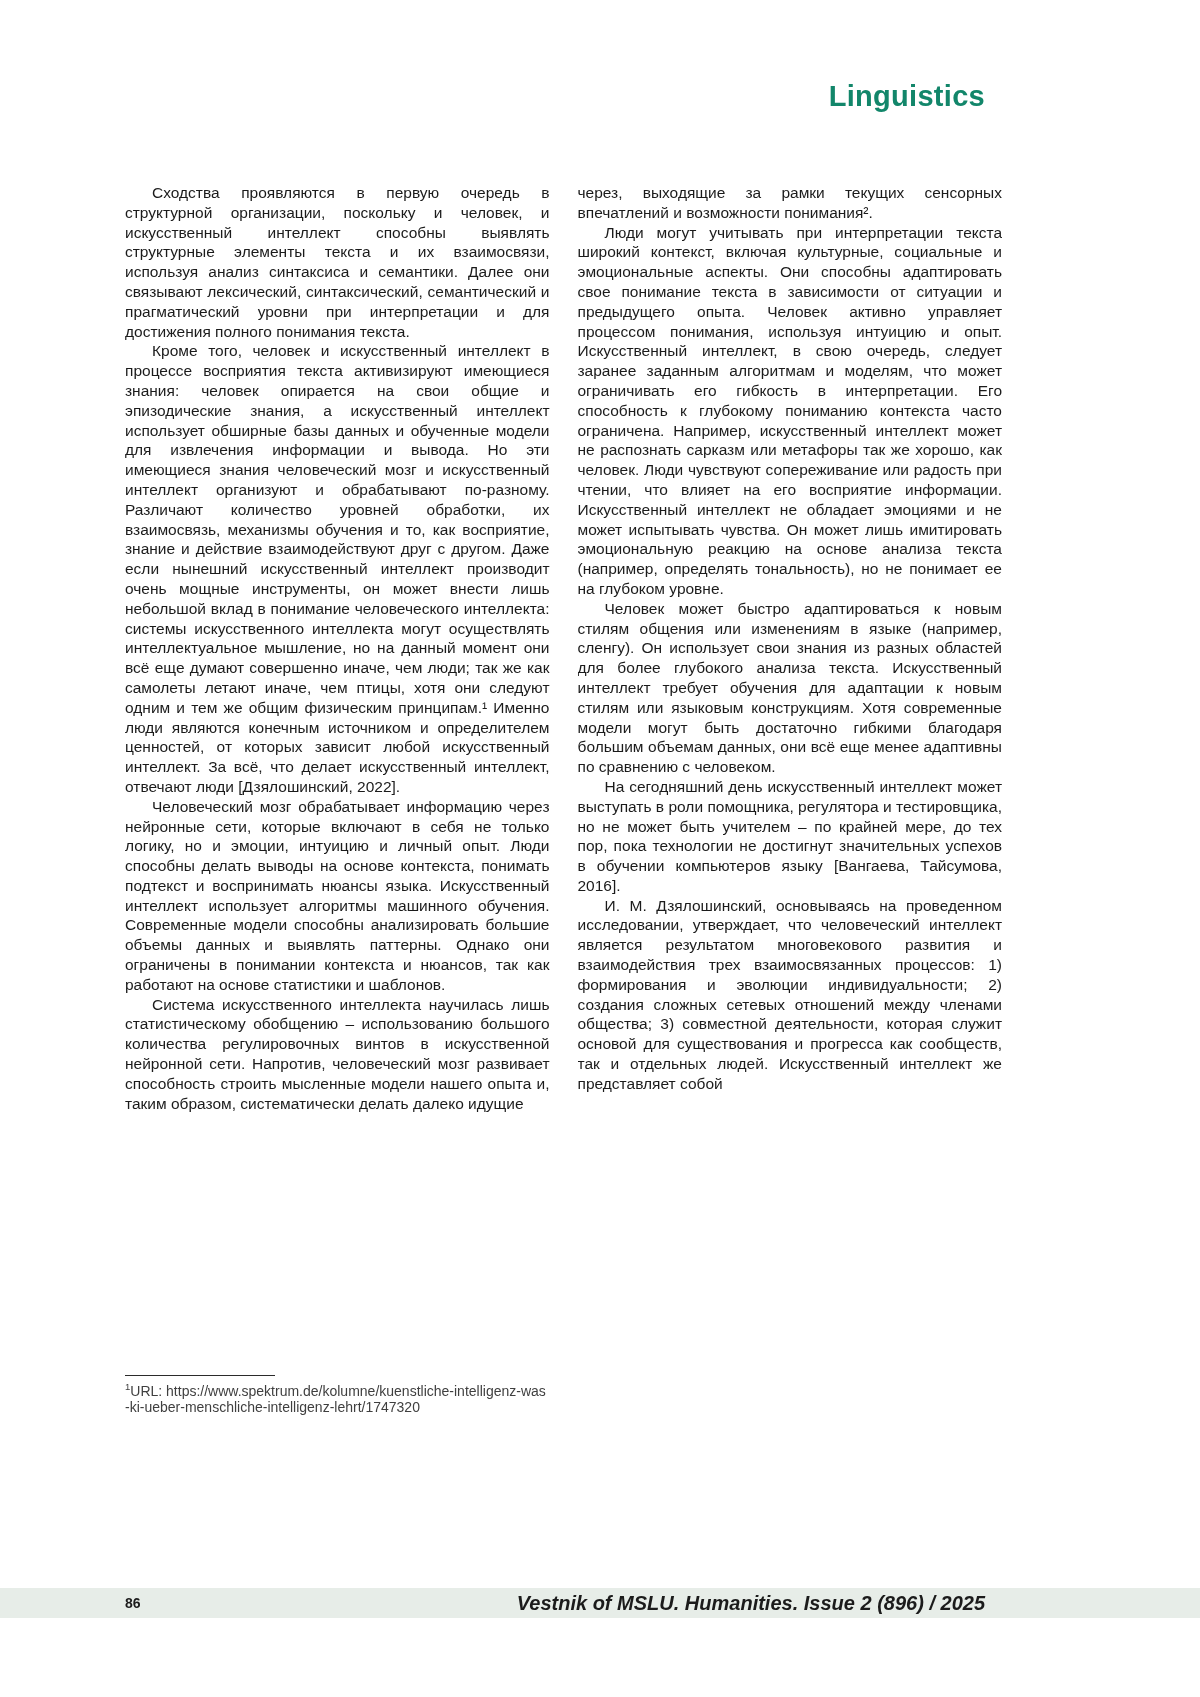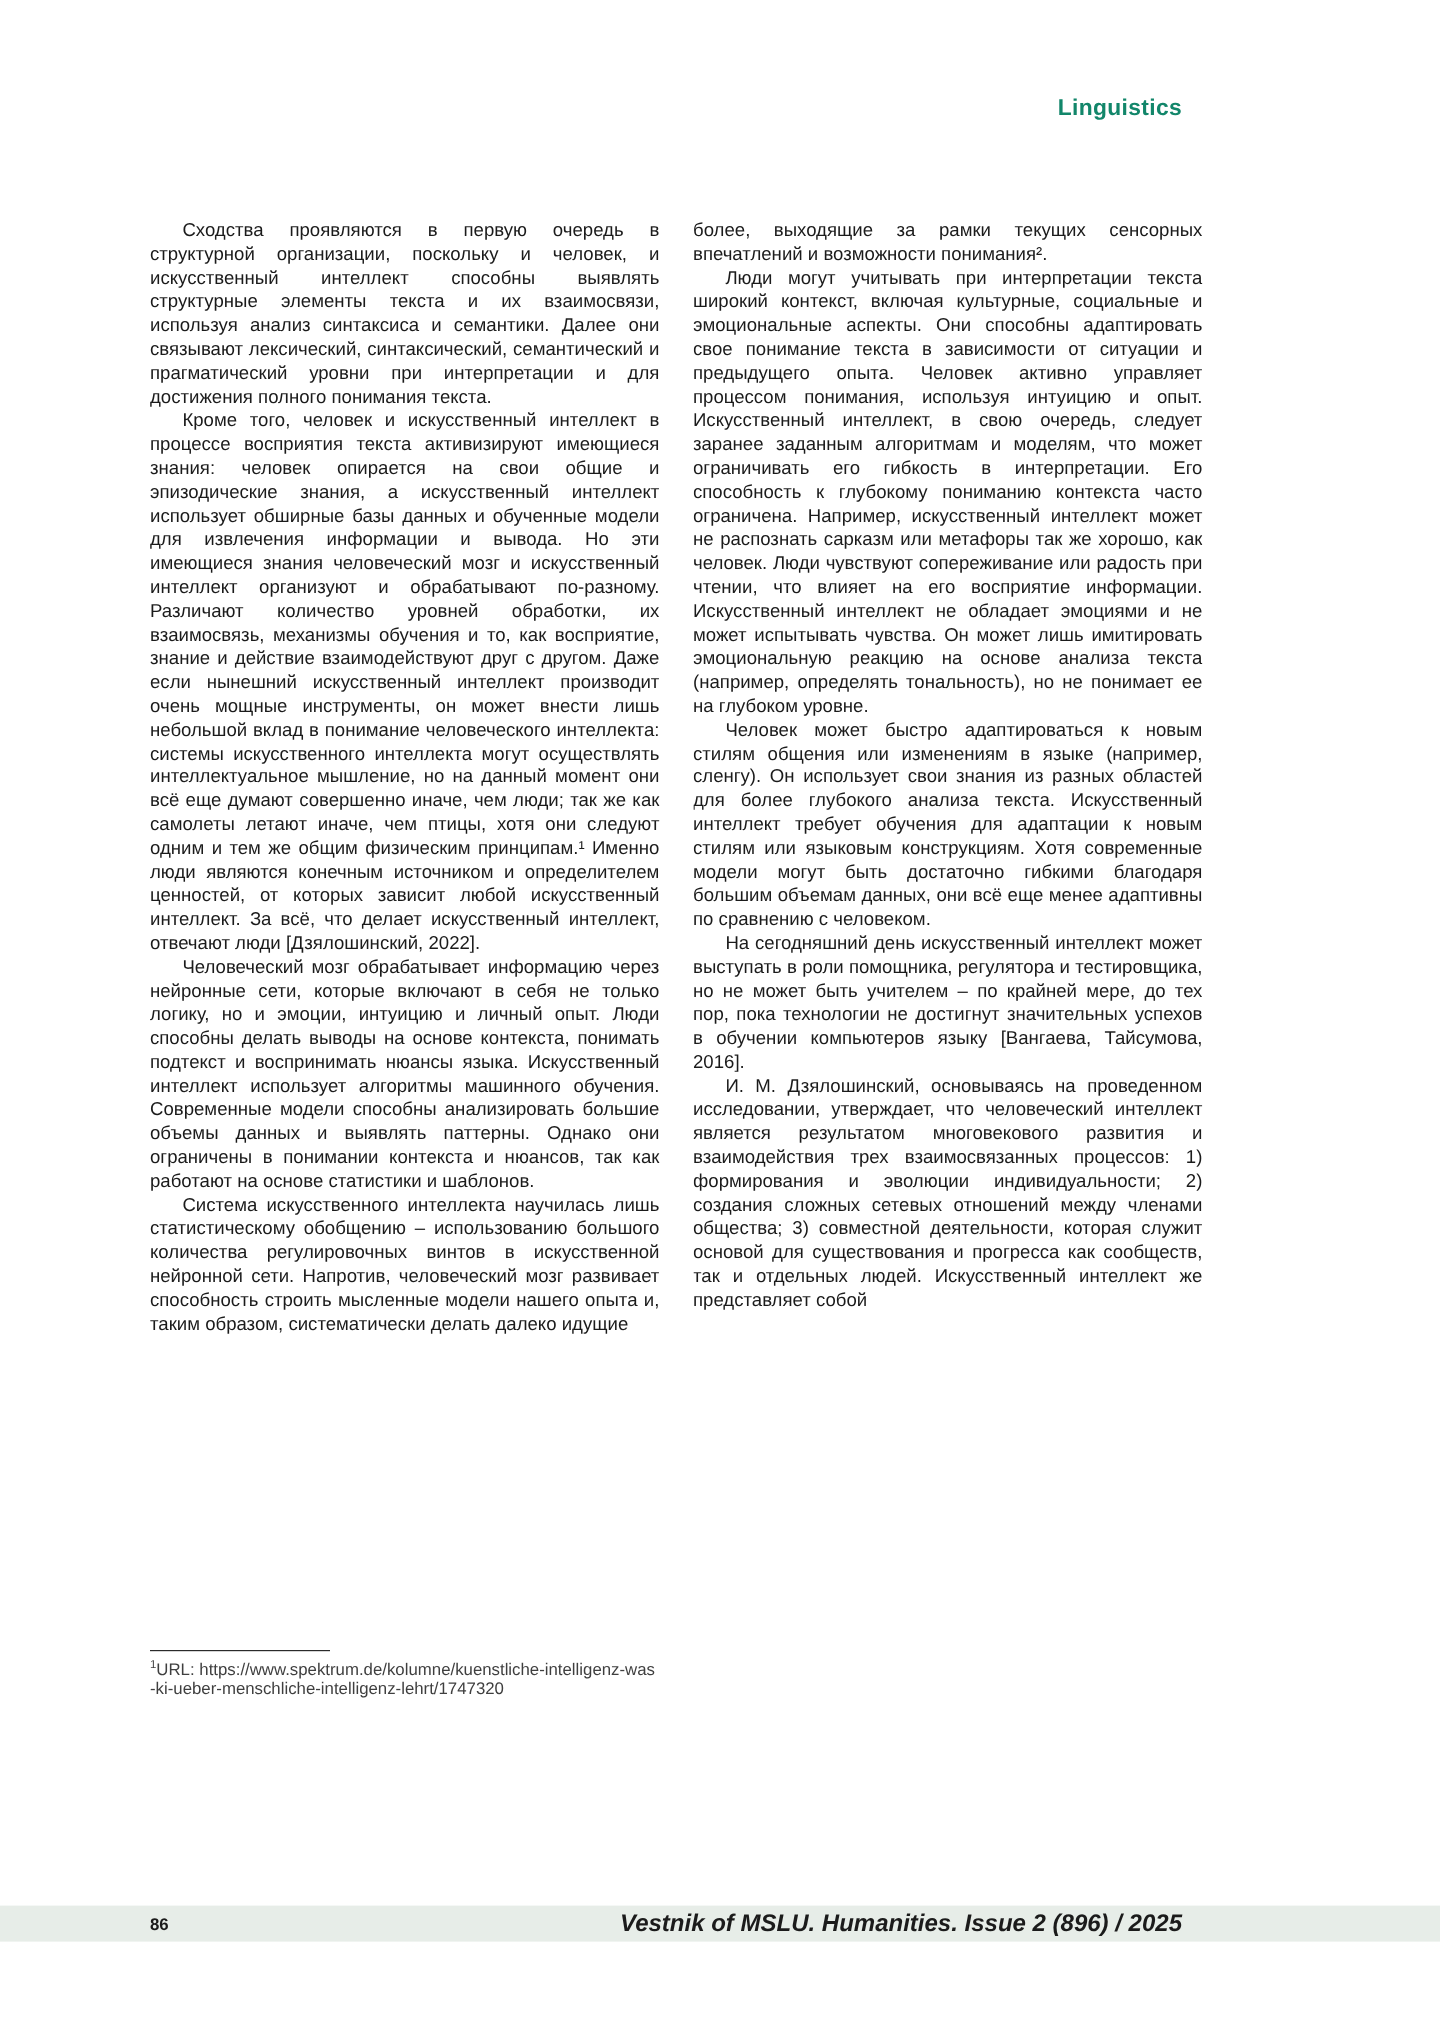--- a/index.html
+++ b/index.html
@@ -14,21 +14,21 @@
     overflow: hidden;
   }
   .header {
     position: absolute;
     top: 80px;
     left: 125px;
     right: 215px;
     text-align: right;
   }
   .section-label {
-    font-size: 19px;
+    font-size: 29px;
     font-weight: 700;
     color: #12866a;
     letter-spacing: 0.3px;
   }
   .main {
     position: absolute;
     top: 183px;
     left: 125px;
     right: 198px;
     height: 1232px;
@@ -104,21 +104,21 @@
         <p>Система искусственного интеллекта научилась лишь статистическому обобщению – использованию большого количества регулировочных винтов в искусственной нейронной сети. Напротив, человеческий мозг развивает способность строить мысленные модели нашего опыта и, таким образом, систематически делать далеко идущие</p>
       </div>
       <div class="footnote">
         <div class="footnote-rule"></div>
         <sup>1</sup><span>URL: https://www.spektrum.de/kolumne/kuenstliche-intelligenz-was-ki-ueber-menschliche-intelligenz-lehrt/1747320</span>
       </div>
     </div>
 
     <div class="column">
       <div class="col-text">
-        <p class="no-indent">более, выходящие за рамки текущих сенсорных впечатлений и возможности понимания².</p>
+        <p class="no-indent">через, выходящие за рамки текущих сенсорных впечатлений и возможности понимания².</p>
         <p>Люди могут учитывать при интерпретации текста широкий контекст, включая культурные, социальные и эмоциональные аспекты. Они способны адаптировать свое понимание текста в зависимости от ситуации и предыдущего опыта. Человек активно управляет процессом понимания, используя интуицию и опыт. Искусственный интеллект, в свою очередь, следует заранее заданным алгоритмам и моделям, что может ограничивать его гибкость в интерпретации. Его способность к глубокому пониманию контекста часто ограничена. Например, искусственный интеллект может не распознать сарказм или метафоры так же хорошо, как человек. Люди чувствуют сопереживание или радость при чтении, что влияет на его восприятие информации. Искусственный интеллект не обладает эмоциями и не может испытывать чувства. Он может лишь имитировать эмоциональную реакцию на основе анализа текста (например, определять тональность), но не понимает ее на глубоком уровне.</p>
         <p>Человек может быстро адаптироваться к новым стилям общения или изменениям в языке (например, сленгу). Он использует свои знания из разных областей для более глубокого анализа текста. Искусственный интеллект требует обучения для адаптации к новым стилям или языковым конструкциям. Хотя современные модели могут быть достаточно гибкими благодаря большим объемам данных, они всё еще менее адаптивны по сравнению с человеком.</p>
         <p>На сегодняшний день искусственный интеллект может выступать в роли помощника, регулятора и тестировщика, но не может быть учителем – по крайней мере, до тех пор, пока технологии не достигнут значительных успехов в обучении компьютеров языку [Вангаева, Тайсумова, 2016].</p>
         <p>И. М. Дзялошинский, основываясь на проведенном исследовании, утверждает, что человеческий интеллект является результатом многовекового развития и взаимодействия трех взаимосвязанных процессов: 1) формирования и эволюции индивидуальности; 2) создания сложных сетевых отношений между членами общества; 3) совместной деятельности, которая служит основой для существования и прогресса как сообществ, так и отдельных людей. Искусственный интеллект же представляет собой</p>
       </div>
     </div>
 
   </div>
 
   <div class="footer">

